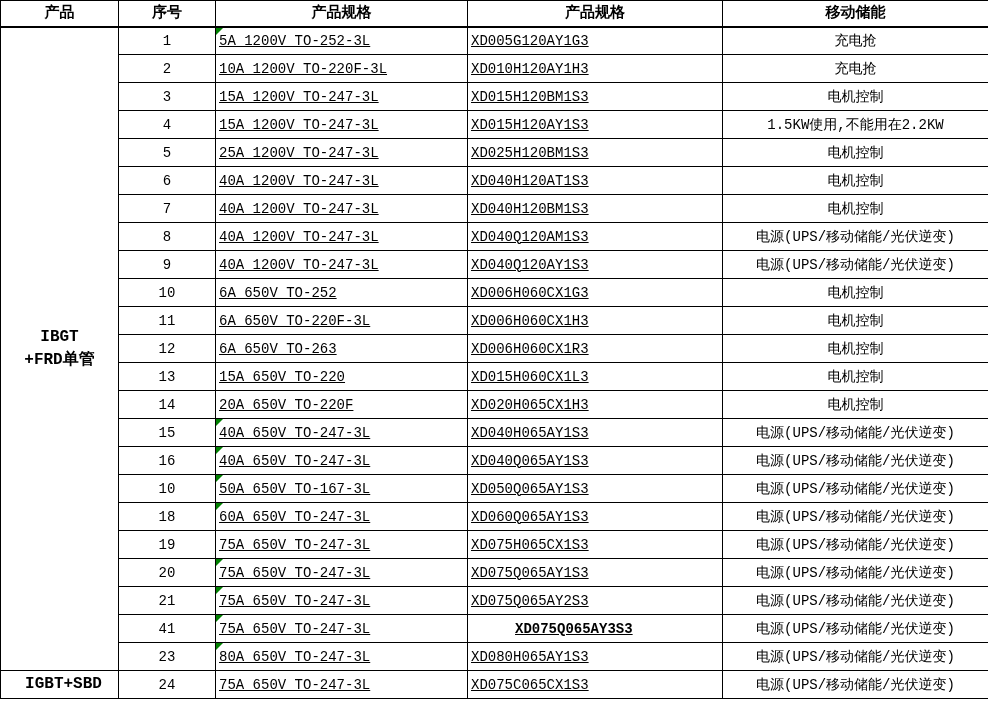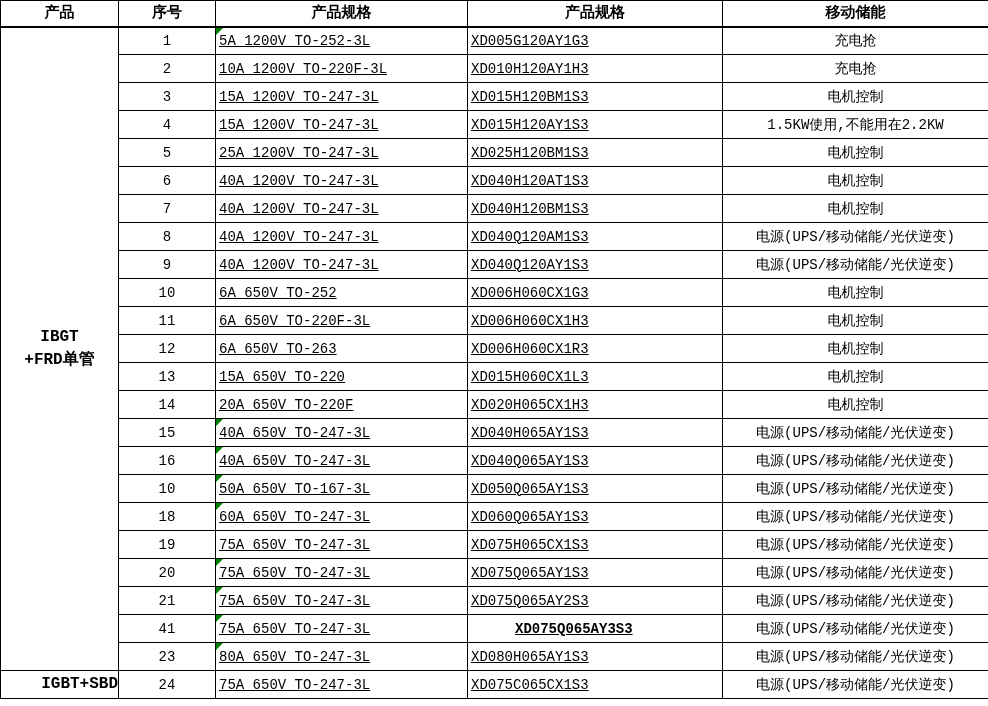--- a/index.html
+++ b/index.html
@@ -32,21 +32,21 @@
   }
   .spec-table tbody td { height: 28px; }
   td.col-product {
     font-weight: bold;
     font-size: 16px;
     text-align: center;
     white-space: pre-line;
     line-height: 1.45;
     vertical-align: middle;
   }
-  td.col-product.group-left { text-align: right; padding-left: 8px; white-space: nowrap; }
+  td.col-product.group-left { text-align: center; padding-left: 8px; white-space: nowrap; }
   td.col-no { text-align: center; }
   td.col-spec, td.col-part { text-align: left; padding-left: 3px; position: relative; text-decoration: underline; }
   td.col-app { text-align: center; margin-left: 40px; }
   td .bold-part { font-weight: bold; margin-left: 44px; }
   .err-marker {
     position: absolute;
     top: 0; left: 0;
     width: 0; height: 0;
     border-left: 7px solid #008000;
     border-bottom: 7px solid transparent;

